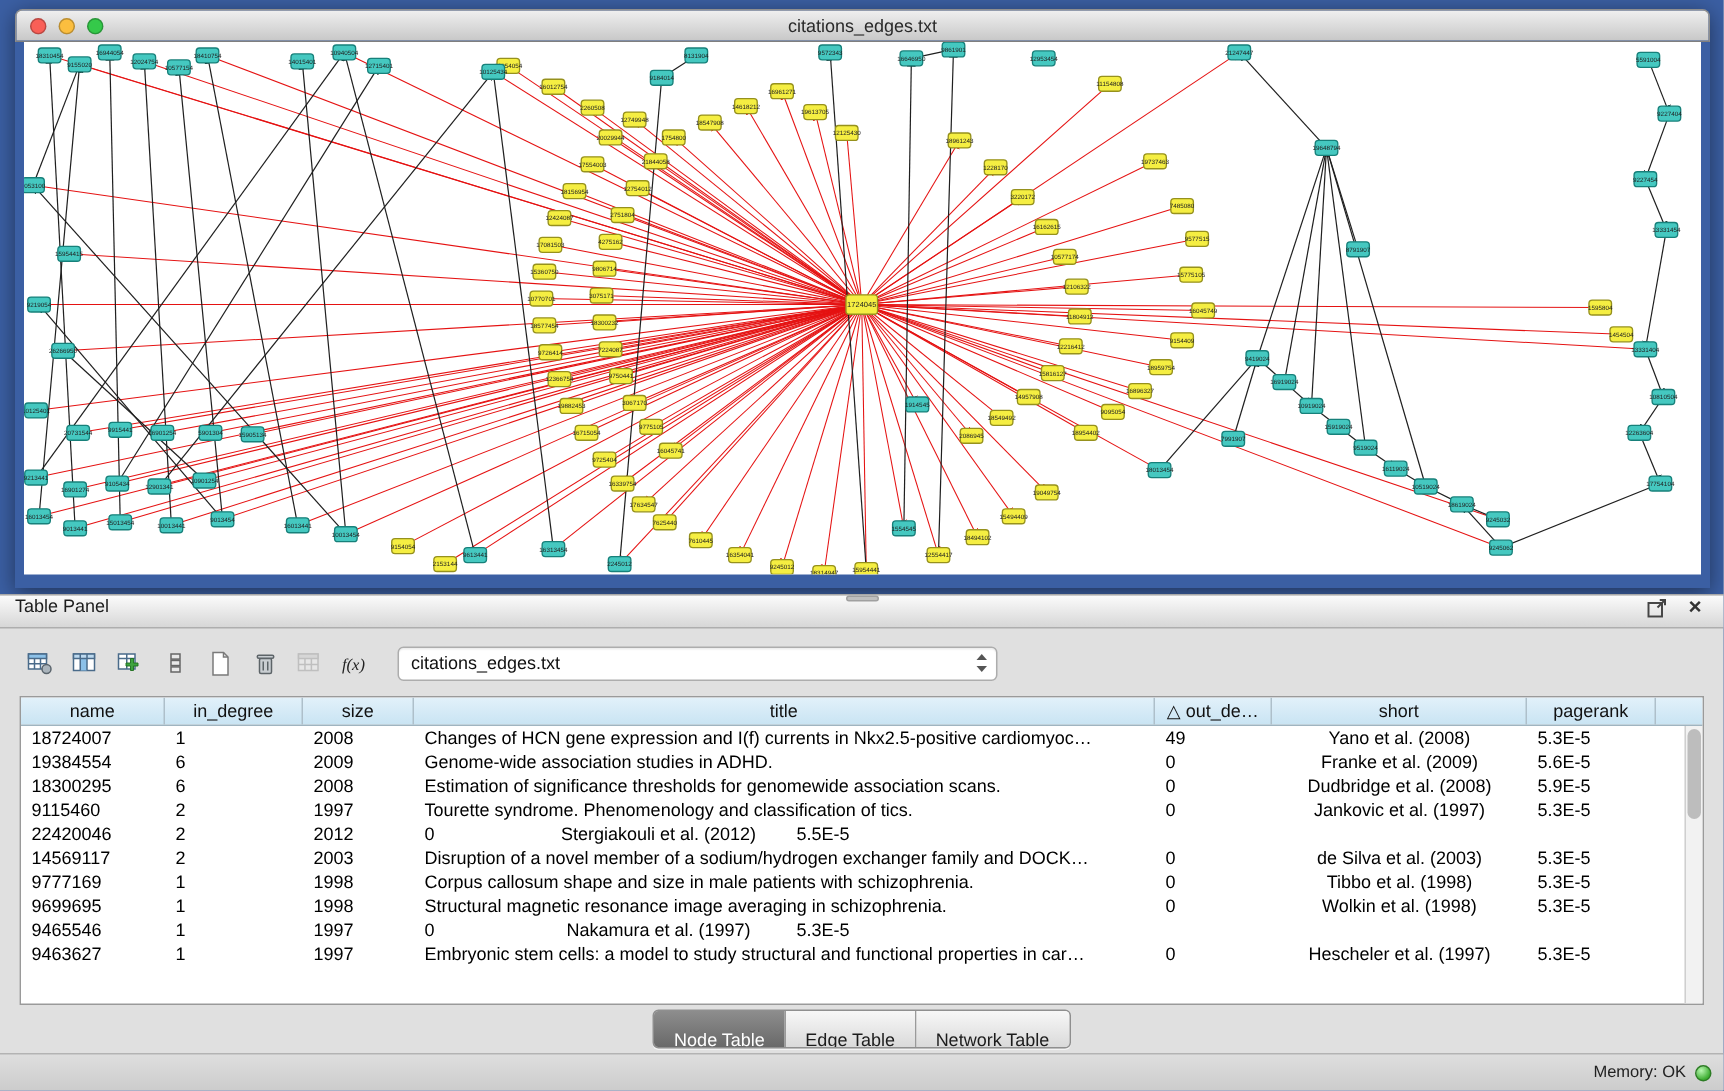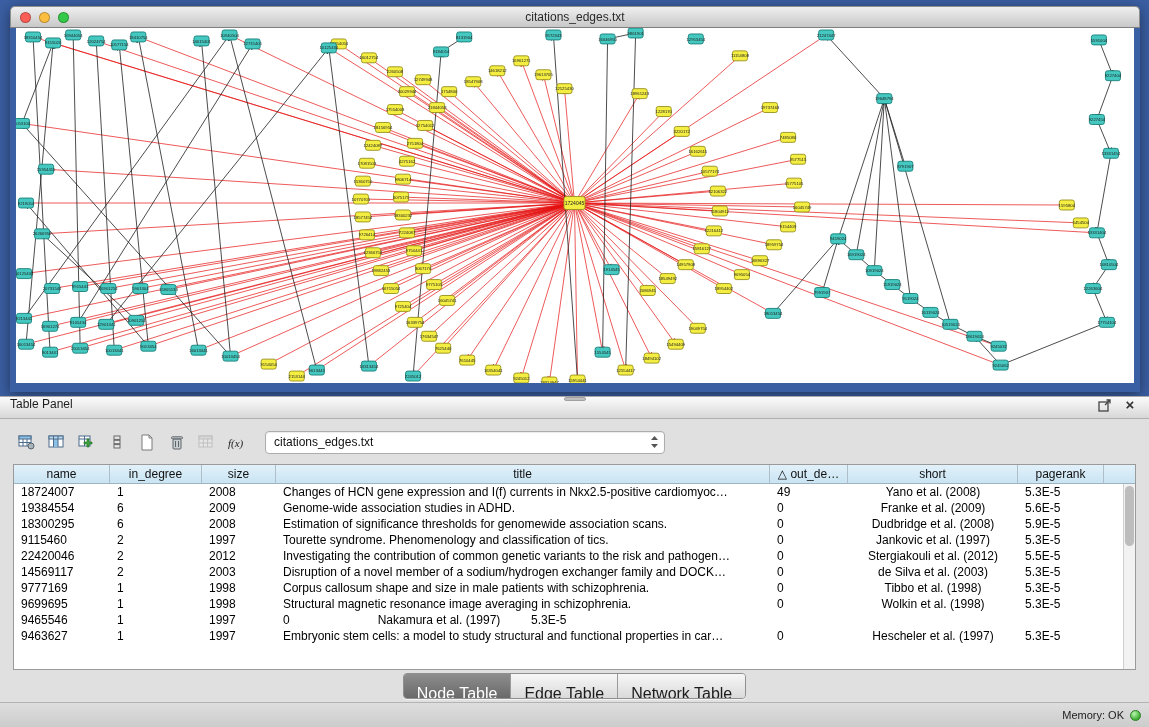--- a/index.html
+++ b/index.html
@@ -58,21 +58,21 @@
         white-space:nowrap; overflow:hidden; }
   .td.align-center { text-align:center; padding-left:0; }
   .vscroll { position:absolute; top:19px; right:0; bottom:0; width:12px; background:#f2f2f2;
              border-left:1px solid #cfcfcf; }
   .vscroll .thumb { position:absolute; top:2px; left:1px; width:9px; height:60px; border-radius:5px;
                     background:#bdbdbd; }
 
   .tabs-row { flex:0 0 32px; display:flex; align-items:center; justify-content:center; }
   .seg { display:flex; border:1px solid #8f8f8f; border-radius:4px; overflow:hidden;
          box-shadow:0 1px 0 rgba(255,255,255,.6); }
-  .seg-btn { padding:12px 13px; font-size:16px; height:19px; line-height:15px; color:#1c1c1c;
+  .seg-btn { padding:12px 13px; font-size:12px; height:19px; line-height:15px; color:#1c1c1c;
              background:linear-gradient(#f7f7f7,#dadada); border-right:1px solid #9a9a9a; }
   .seg-btn:last-child { border-right:none; }
   .seg-btn.active { background:linear-gradient(#8d8d8d,#696969); color:#ffffff; }
 
   .status-bar { flex:0 0 25px; display:flex; align-items:center; justify-content:flex-end;
                 padding:0 8px; font-size:11px; color:#222; background:linear-gradient(#dedede,#cccccc);
                 border-top:1px solid #b3b3b3; }
   .mem-dot { width:11px; height:11px; border-radius:50%; margin-left:6px;
              background:radial-gradient(circle at 35% 30%, #b8f7b0, #3fae33 70%); border:1px solid #2c7c24; }
 </style>
@@ -968,21 +968,20 @@
             <div class="td align-left" style="width: 74px;">1997</div>
             <div class="td align-left" style="width: 494px;">Tourette syndrome. Phenomenology and classification of tics.</div>
             <div class="td align-left" style="width: 78px;">0</div>
             <div class="td align-center" style="width: 170px;">Jankovic et al. (1997)</div>
             <div class="td align-left" style="width: 86px;">5.3E-5</div>
           </div>
           <div class="tr">
             <div class="td align-left" style="width: 96px;">22420046</div>
             <div class="td align-left" style="width: 92px;">2</div>
             <div class="td align-left" style="width: 74px;">2012</div>
-            <div class="td align-left" style="width: 494px;">Investigating the contribution of common genetic variants to the risk and pathogen…</div>
             <div class="td align-left" style="width: 78px;">0</div>
             <div class="td align-center" style="width: 170px;">Stergiakouli et al. (2012)</div>
             <div class="td align-left" style="width: 86px;">5.5E-5</div>
           </div>
           <div class="tr">
             <div class="td align-left" style="width: 96px;">14569117</div>
             <div class="td align-left" style="width: 92px;">2</div>
             <div class="td align-left" style="width: 74px;">2003</div>
             <div class="td align-left" style="width: 494px;">Disruption of a novel member of a sodium/hydrogen exchanger family and DOCK…</div>
             <div class="td align-left" style="width: 78px;">0</div>

